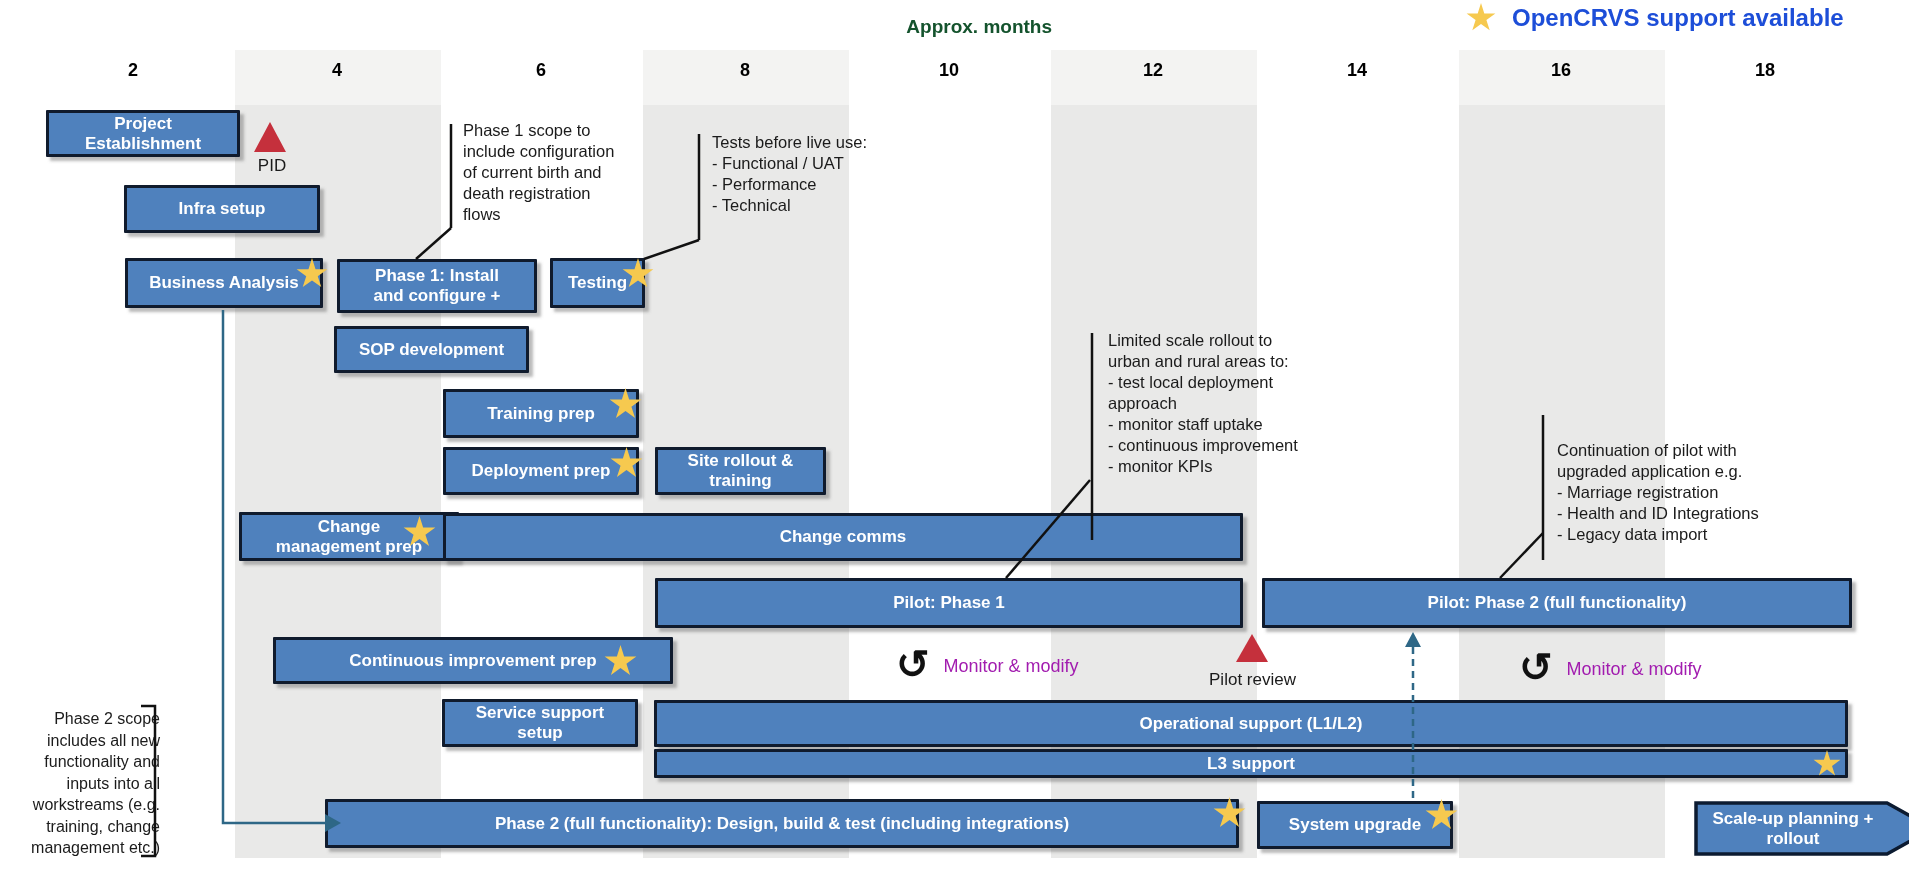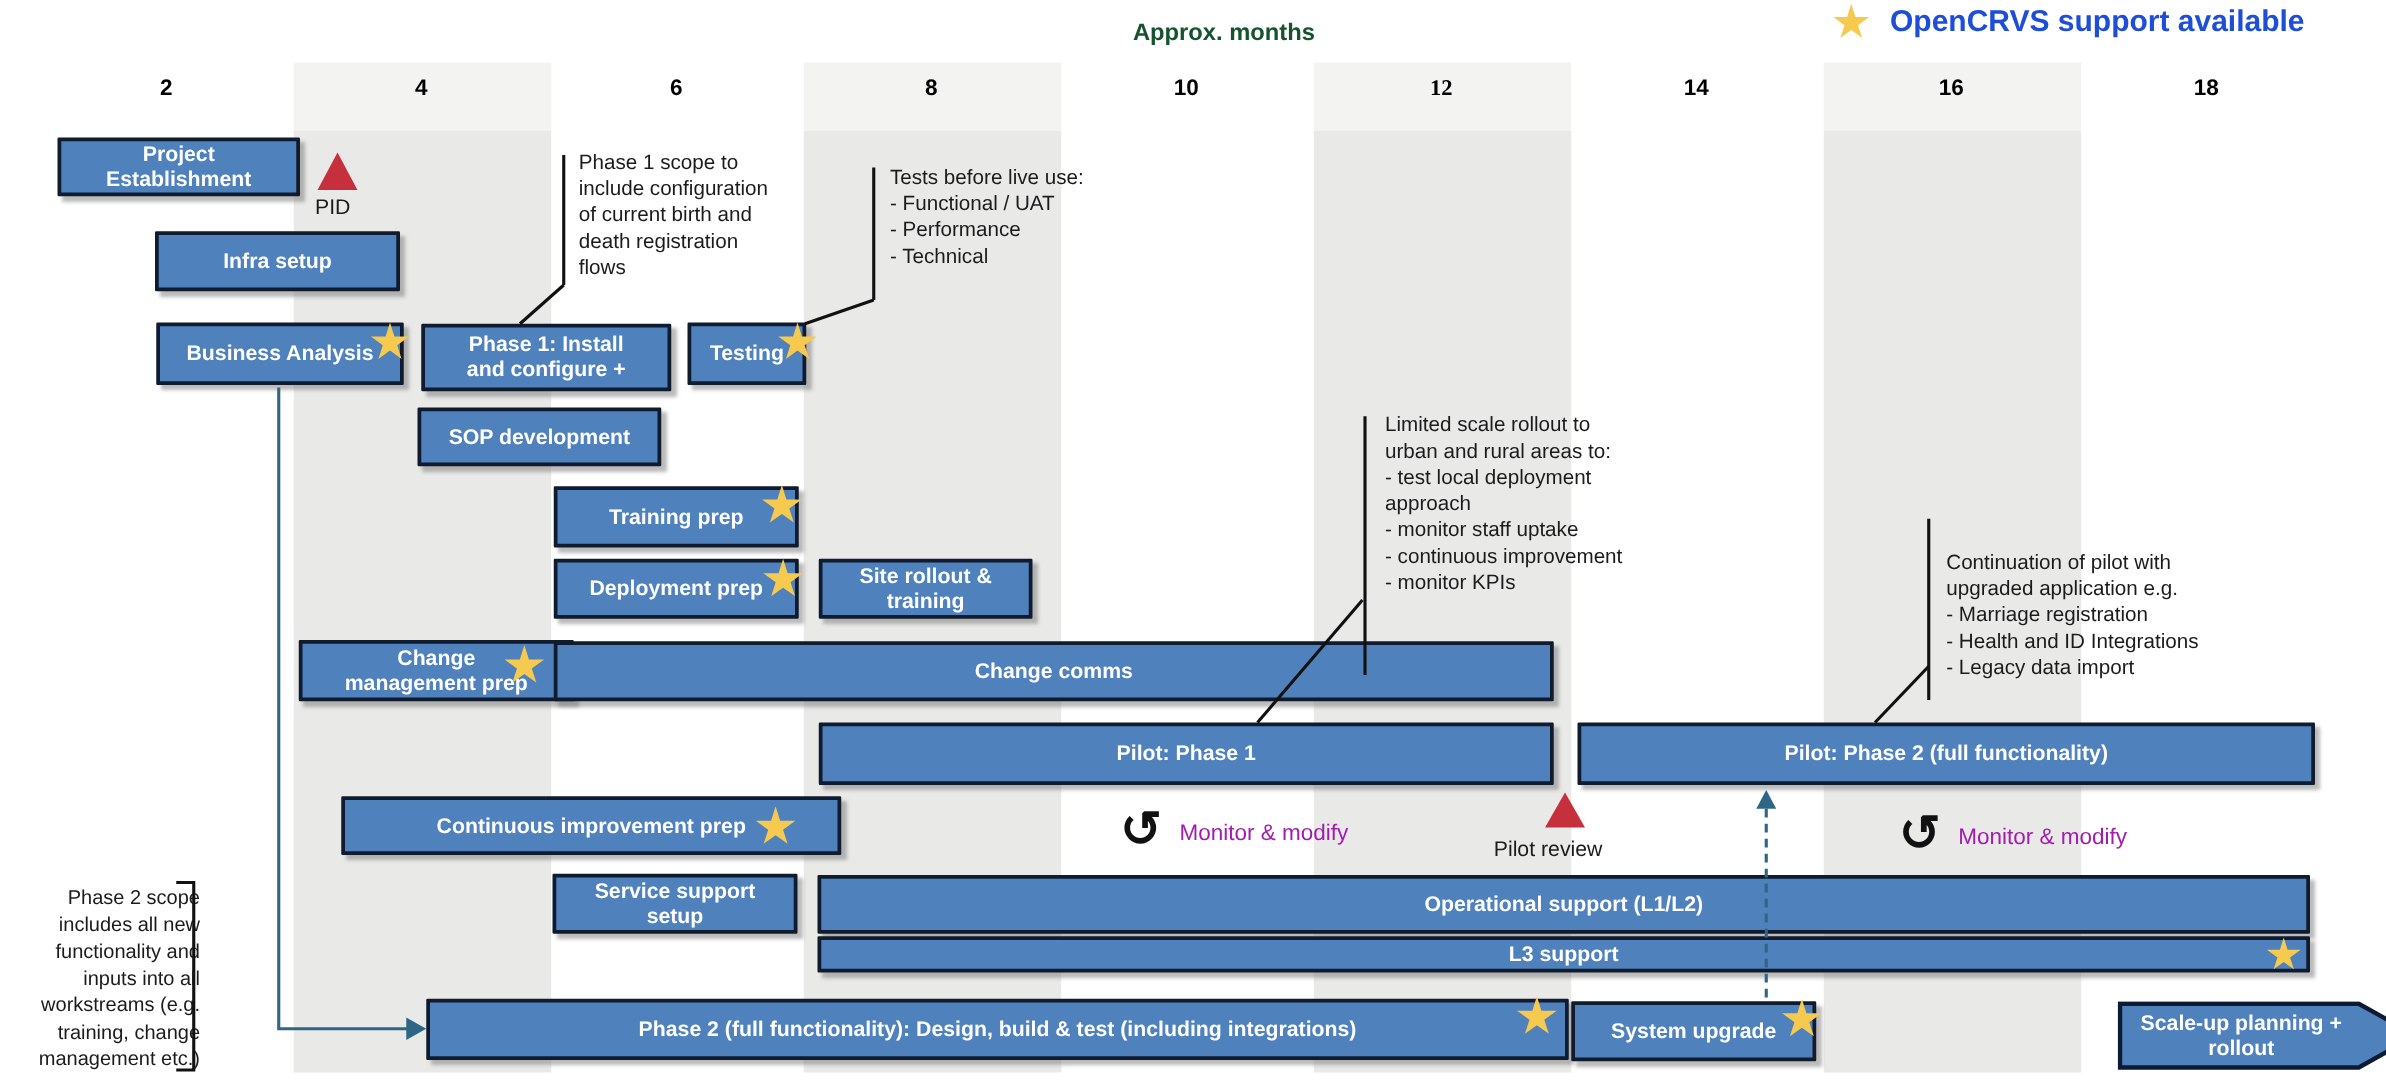--- a/index.html
+++ b/index.html
@@ -23,21 +23,21 @@
     position:absolute;left:0;top:0;height:100%;display:flex;align-items:center;justify-content:center;
     text-align:center;color:#fff;font-weight:bold;font-size:17px;line-height:1.16;white-space:pre-line;
   }
   .star{
     position:absolute;display:block;background:#F6C94F;z-index:5;
     clip-path:polygon(50% 0%,61% 35%,98% 35%,68% 57%,79% 91%,50% 70%,21% 91%,32% 57%,2% 35%,39% 35%);
   }
   .annotation{position:absolute;font-size:16.5px;line-height:21px;color:#1b1b1b;white-space:pre-line;z-index:4;}
   .side-note{position:absolute;font-size:16px;line-height:21.5px;color:#1b1b1b;white-space:pre-line;z-index:4;}
   .tri{position:absolute;width:0;height:0;z-index:4;}
-  .marker-label{position:absolute;text-align:left;font-size:17px;color:#1b1b1b;z-index:4;}
+  .marker-label{position:absolute;text-align:center;font-size:17px;color:#1b1b1b;z-index:4;}
   .monitor{position:absolute;display:flex;align-items:center;z-index:4;color:#111;}
   .monitor .loop{font-size:40px;font-weight:bold;line-height:1;margin-right:14px;transform:translateY(-2px);}
   .monitor .mtext{font-size:18px;color:#a21caf;}
   #overlay{position:absolute;left:0;top:0;z-index:6;pointer-events:none;}
 </style>
 </head>
 <body>
 
 <div id="canvas">
   <div id="bands">
@@ -45,21 +45,21 @@
       <div class="band" style="left: 643px; width: 206px; top: 50px; height: 808px;"></div>
       <div class="band" style="left: 1051px; width: 206px; top: 50px; height: 808px;"></div>
       <div class="band" style="left: 1459px; width: 206px; top: 50px; height: 808px;"></div>
     </div>
   <div id="months">
       <div class="month-label" style="left: 93px; top: 60px;">2</div>
       <div class="month-label" style="left: 297px; top: 60px;">4</div>
       <div class="month-label" style="left: 501px; top: 60px;">6</div>
       <div class="month-label" style="left: 705px; top: 60px;">8</div>
       <div class="month-label" style="left: 909px; top: 60px;">10</div>
-      <div class="month-label" style="left: 1113px; top: 60px; font-family: Liberation Serif, serif;">12</div>
+      <div class="month-label" style="left: 1113px; top: 60px;">12</div>
       <div class="month-label" style="left: 1317px; top: 60px;">14</div>
       <div class="month-label" style="left: 1521px; top: 60px;">16</div>
       <div class="month-label" style="left: 1725px; top: 60px;">18</div>
     </div>
   <div class="chart-title" id="title" style="left:852px;top:16px;width:200px;">Approx. months</div>
   <span class="star" id="legend-star" style="left: 1466px; top: 3px; width: 30px; height: 30px;"></span>
   <div class="legend-label" style="left:1512px;top:4px;">OpenCRVS support available</div>
   <div id="bars">
       <div class="bar" style="left: 46px; top: 110px; width: 194px; height: 47px;">Project
 Establishment</div>
@@ -83,21 +83,21 @@
       <div class="bar" style="left: 443px; top: 513px; width: 800px; height: 48px;">Change comms</div>
       <div class="bar" style="left: 655px; top: 578px; width: 588px; height: 50px;">Pilot: Phase 1</div>
       <div class="bar" style="left: 1262px; top: 578px; width: 590px; height: 50px;">Pilot: Phase 2 (full functionality)</div>
       <div class="bar" style="left: 237px; top: 637px; width: 400px; height: 47px; margin-left: 36px;">Continuous improvement prep</div>
       <span class="star" style="left: 604px; top: 645px; width: 33px; height: 33px;"></span>
       <div class="bar" style="left: 442px; top: 699px; width: 196px; height: 48px;">Service support
 setup</div>
       <div class="bar" style="left: 654px; top: 700px; width: 1194px; height: 47px;">Operational support (L1/L2)</div>
       <div class="bar" style="left: 654px; top: 749px; width: 1194px; height: 29px;">L3 support</div>
       <span class="star" style="left: 1813px; top: 750px; width: 28px; height: 28px;"></span>
-      <div class="bar" style="left: 341px; top: 799px; width: 914px; height: 49px;">Phase 2 (full functionality): Design, build &amp; test (including integrations)</div>
+      <div class="bar" style="left: 325px; top: 799px; width: 914px; height: 49px;">Phase 2 (full functionality): Design, build &amp; test (including integrations)</div>
       <span class="star" style="left: 1213px; top: 797px; width: 33px; height: 33px;"></span>
       <div class="bar" style="left: 1257px; top: 801px; width: 196px; height: 48px;">System upgrade</div>
       <span class="star" style="left: 1425px; top: 799px; width: 33px; height: 33px;"></span>
       <div class="arrow-bar" style="left: 1662px; top: 801px; width: 243px; height: 55px;"><svg width="243" height="55">
           <polygon points="2,2 193,2 239,27.5 193,53 2,53" fill="#4F81BD" stroke="#0C1B31" stroke-width="3.5"></polygon>
         </svg><div class="arrow-label" style="width: 198px;">Scale-up planning +
 rollout</div></div>
     </div>
   <div id="marks">
       <div class="tri" style="left: 254px; top: 122px; border-left: 16px solid transparent; border-right: 16px solid transparent; border-bottom: 30px solid rgb(197, 48, 60);"></div>

